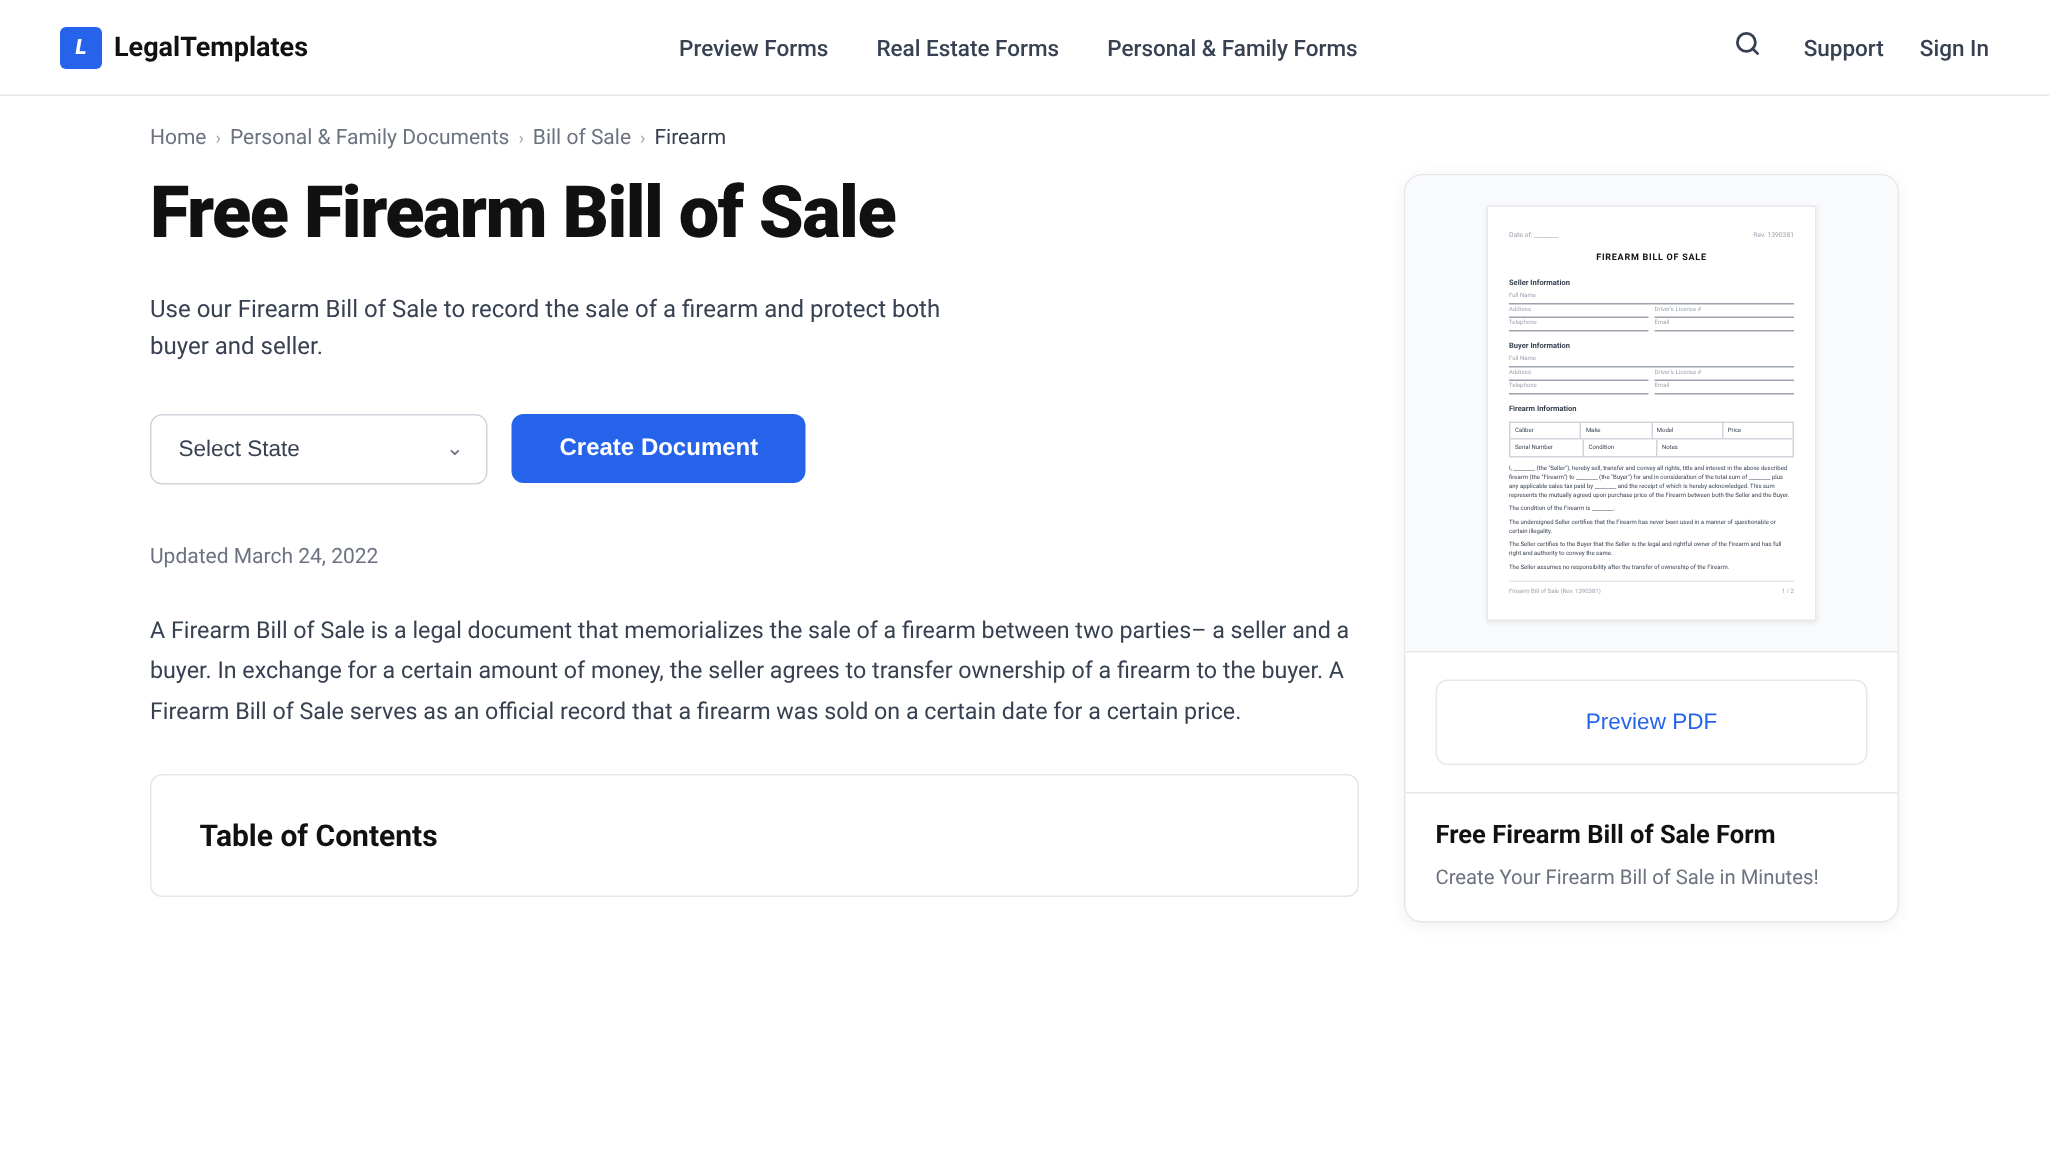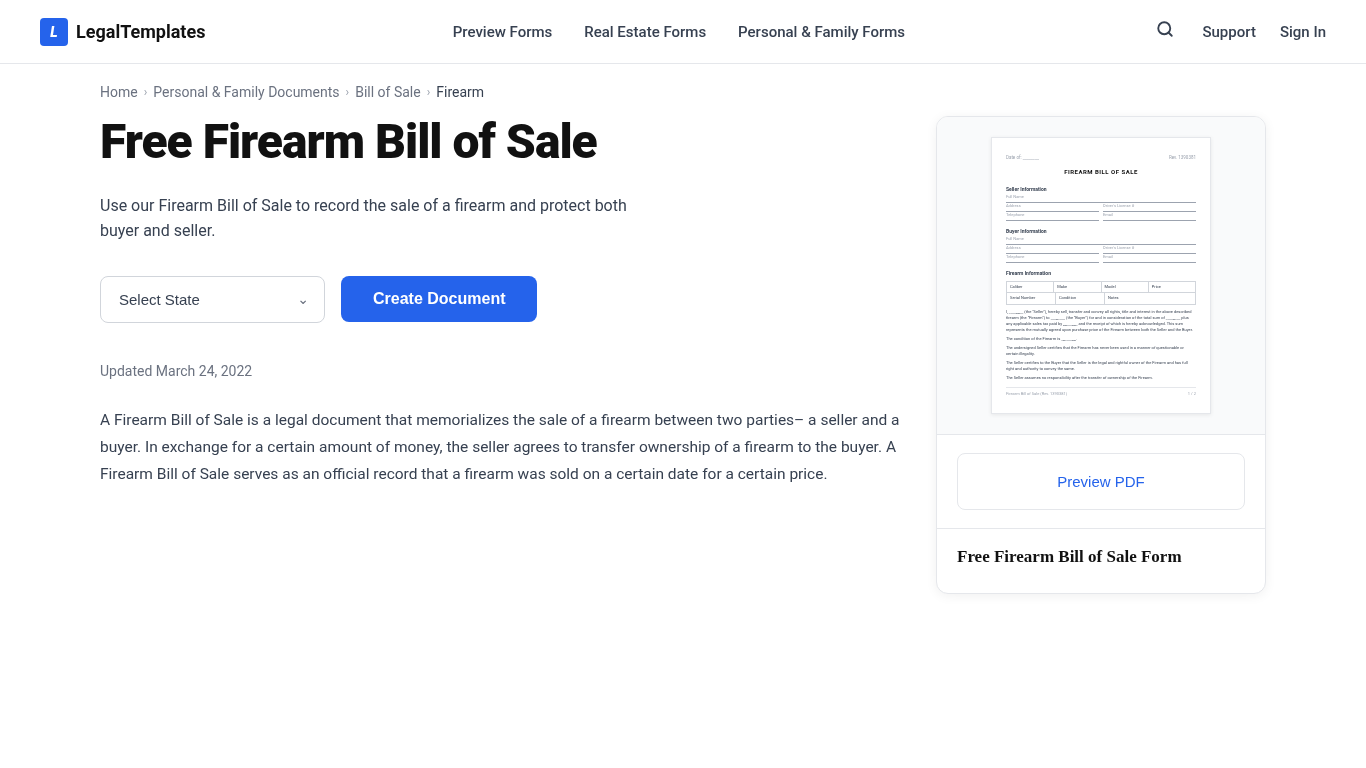--- a/index.html
+++ b/index.html
@@ -308,21 +308,20 @@
       color: #2563eb;
       border: 1.5px solid #e5e7eb;
       border-radius: 8px;
       font-size: 15px;
       font-weight: 400;
       cursor: pointer;
       text-align: center;
     }
     .card-bottom {
       padding: 18px 20px;
-      font-family: Liberation Serif, serif;
     }
     .card-bottom-title {
       font-size: 17px;
       font-weight: 700;
       color: #111;
       margin-bottom: 8px;
     }
     .card-bottom-desc {
       font-size: 13.5px;
       color: #6b7280;
@@ -393,20 +392,23 @@
         </select>
         <span class="chevron-icon">⌄</span>
       </div>
       <button class="create-btn">Create Document</button>
     </div>
 
     <p class="updated-date">Updated March 24, 2022</p>
 
     <p class="body-text">A Firearm Bill of Sale is a legal document that memorializes the sale of a firearm between two parties– a seller and a buyer. In exchange for a certain amount of money, the seller agrees to transfer ownership of a firearm to the buyer. A Firearm Bill of Sale serves as an official record that a firearm was sold on a certain date for a certain price.</p>
 
+    <div class="toc-box">
+      <h2 class="toc-title">Table of Contents</h2>
+    </div>
 
   </div>
 
   <div class="content-right">
     <div class="preview-card">
 
       <div class="doc-preview">
         <div class="doc-page">
           <div class="doc-page-header">
             <span>Date of: ________</span>
@@ -487,18 +489,19 @@
           </div>
         </div>
       </div>
 
       <div class="preview-btn-area">
         <button class="preview-pdf-btn">Preview PDF</button>
       </div>
 
       <div class="card-bottom">
         <div class="card-bottom-title">Free Firearm Bill of Sale Form</div>
+        <div class="card-bottom-desc">Create Your Firearm Bill of Sale in Minutes!</div>
       </div>
 
     </div>
   </div>
 
 </div>
 
 </body></html>

